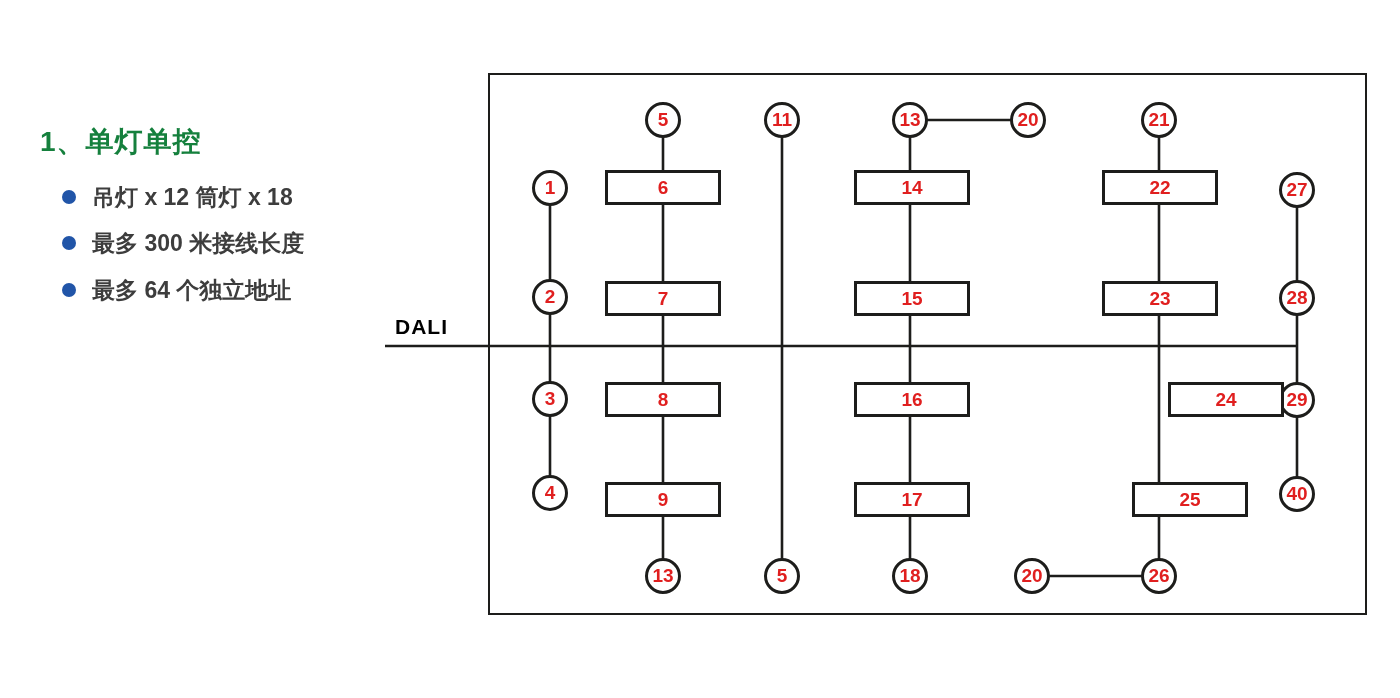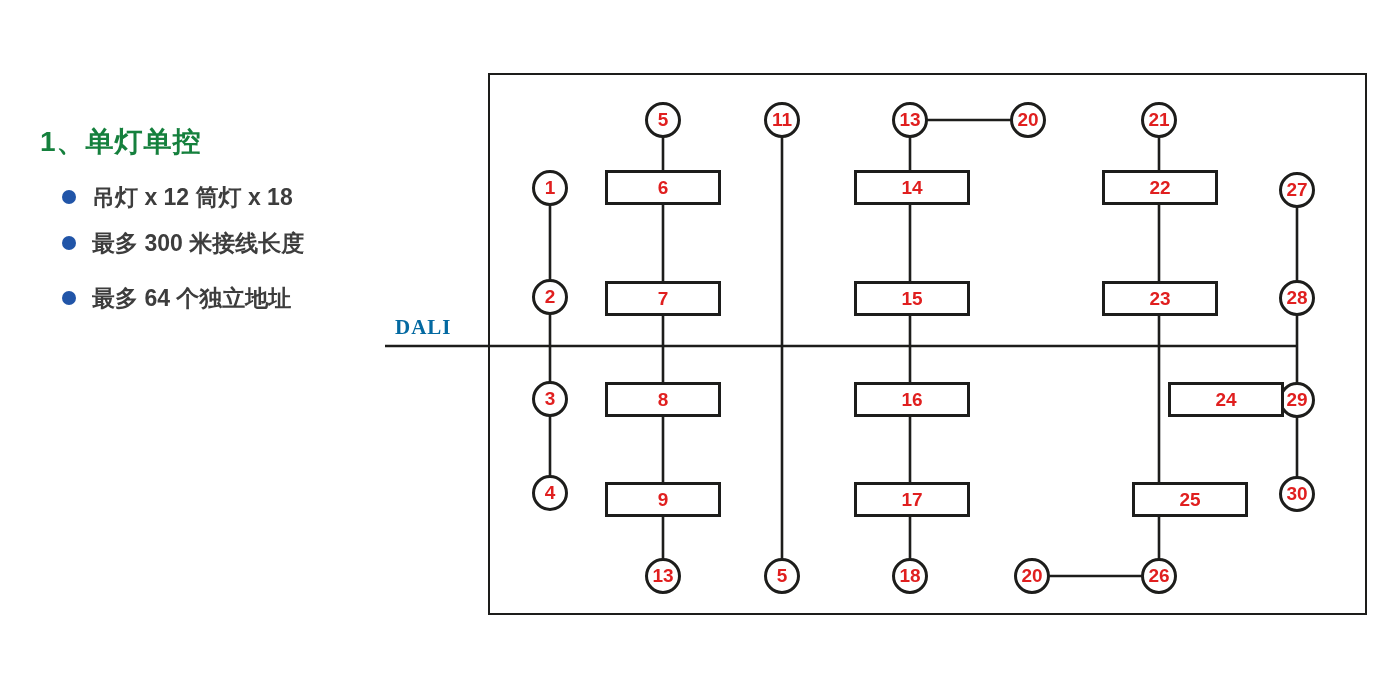--- a/index.html
+++ b/index.html
@@ -40,32 +40,31 @@
   .bullet-row .dot {
     width: 14px;
     height: 14px;
     border-radius: 50%;
     background: #2155a8;
     margin-right: 16px;
     flex: 0 0 auto;
   }
   #bullet-0 { top: 183px; }
   #bullet-1 { top: 229px; justify-content: center; }
-  #bullet-2 { top: 284px; }
+  #bullet-2 { top: 276px; }
 
   
   .dali-label {
     position: absolute;
     left: 395px;
     top: 315px;
     font-size: 21px;
     font-weight: bold;
-    color: #0369a1;
+    color: #000000;
     letter-spacing: 1px;
-    font-family: Liberation Serif, serif;
   }
 
   
   .enclosure {
     position: absolute;
     left: 488px;
     top: 73px;
     width: 879px;
     height: 542px;
     border: 2px solid #1d1d1b;
@@ -157,21 +156,21 @@
   <div class="node-circle" style="left:764px;top:558px">5</div>
   <div class="node-circle" style="left:892px;top:102px">13</div>
   <div class="node-circle" style="left:1010px;top:102px">20</div>
   <div class="node-circle" style="left:892px;top:558px">18</div>
   <div class="node-circle" style="left:1014px;top:558px">20</div>
   <div class="node-circle" style="left:1141px;top:102px">21</div>
   <div class="node-circle" style="left:1141px;top:558px">26</div>
   <div class="node-circle" style="left:1279px;top:172px">27</div>
   <div class="node-circle" style="left:1279px;top:280px">28</div>
   <div class="node-circle" style="left:1279px;top:382px">29</div>
-  <div class="node-circle" style="left:1279px;top:476px">30</div>
+  <div class="node-circle" style="left:1279px;top:476px">40</div>
 
   <div class="node-rect" style="left:605px;top:170px">6</div>
   <div class="node-rect" style="left:605px;top:281px">7</div>
   <div class="node-rect" style="left:605px;top:382px">8</div>
   <div class="node-rect" style="left:605px;top:482px">9</div>
   <div class="node-rect" style="left:854px;top:170px">14</div>
   <div class="node-rect" style="left:854px;top:281px">15</div>
   <div class="node-rect" style="left:854px;top:382px">16</div>
   <div class="node-rect" style="left:854px;top:482px">17</div>
   <div class="node-rect" style="left:1102px;top:170px">22</div>

